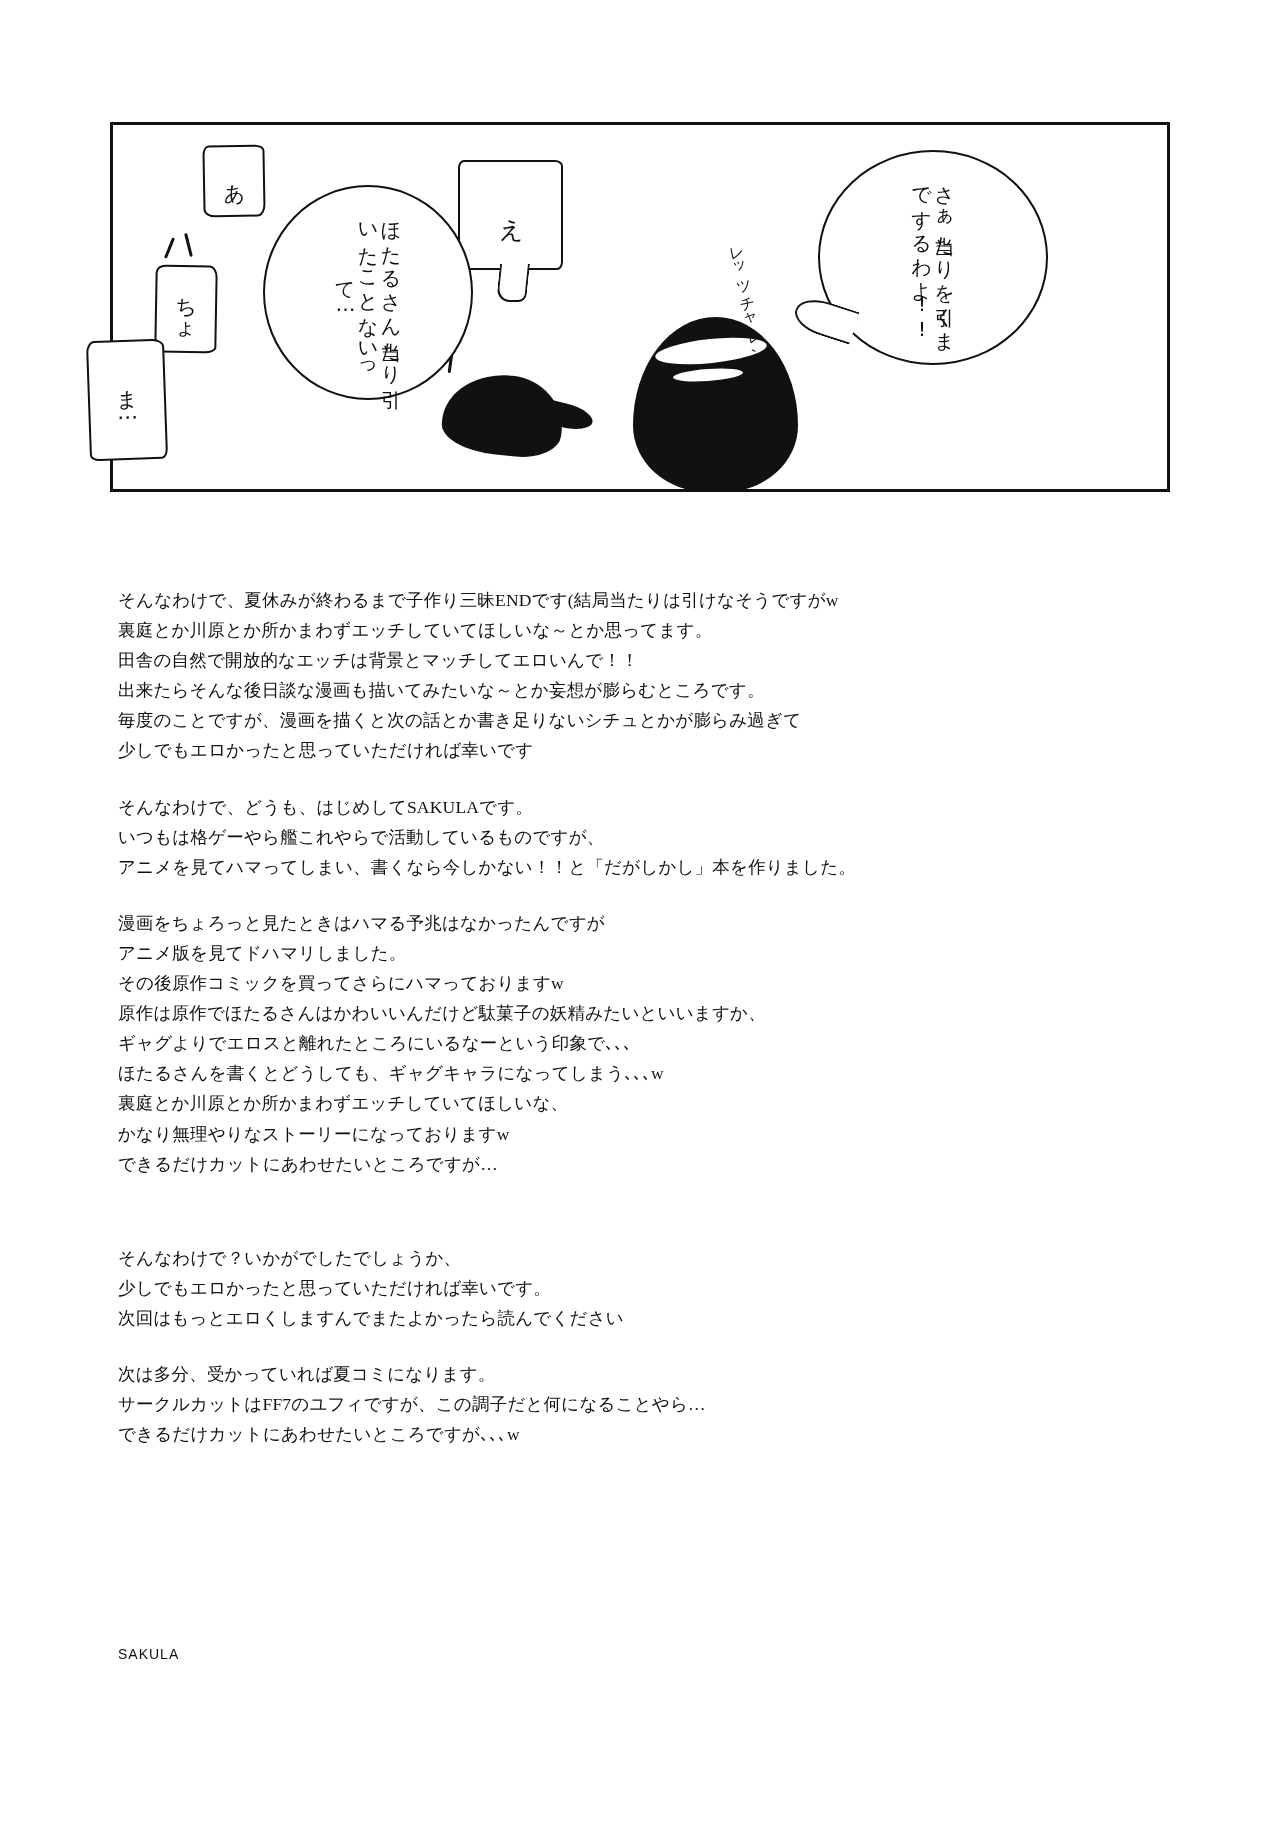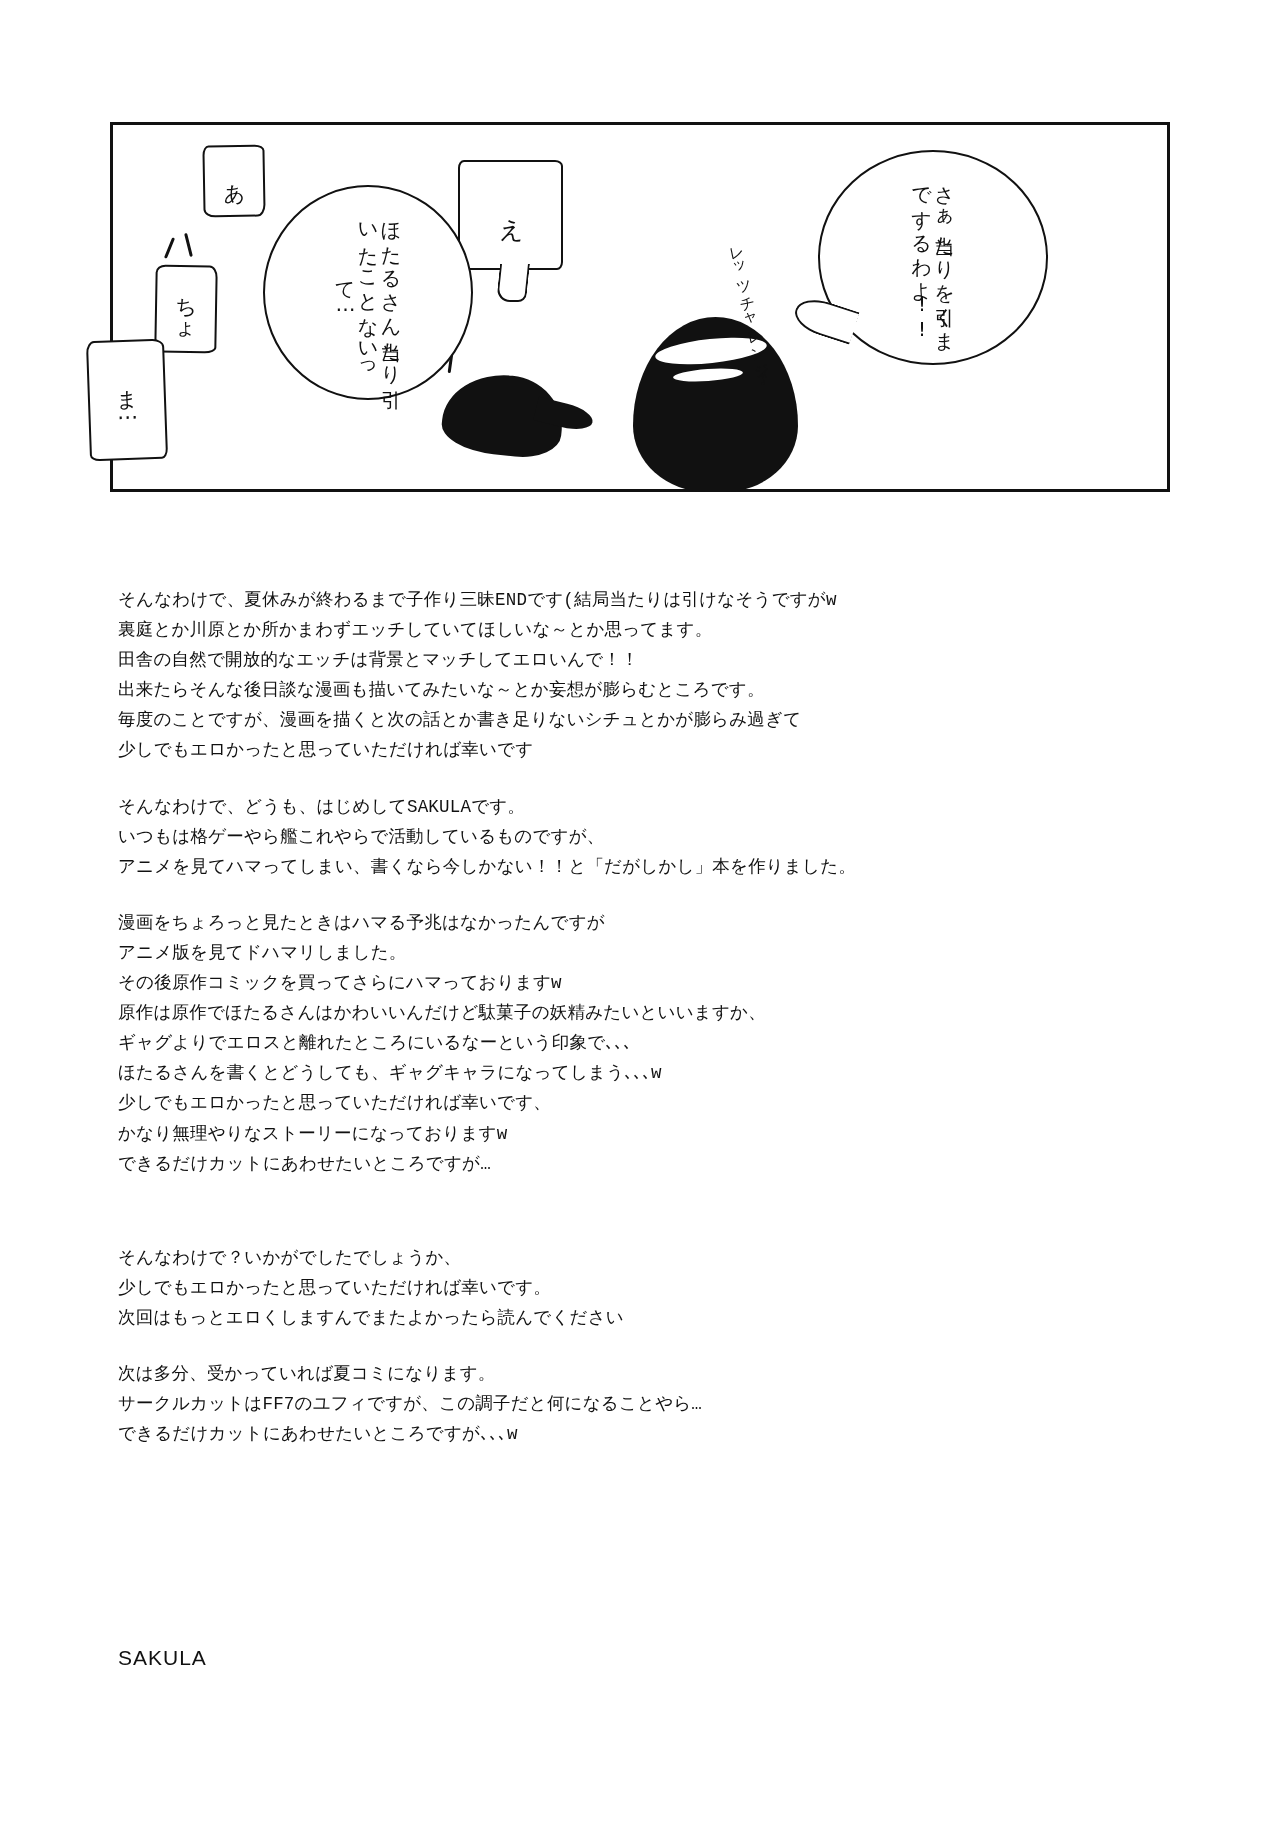--- a/index.html
+++ b/index.html
@@ -187,35 +187,35 @@
   .s3 { left: 300px; top: 216px; width: 3px; height: 26px; transform: rotate(30deg); }
   .s4 { left: 318px; top: 222px; width: 3px; height: 22px; transform: rotate(18deg); }
   .s5 { left: 336px; top: 228px; width: 3px; height: 20px; transform: rotate(8deg); }
 
   
   .afterword {
     position: absolute;
     left: 118px;
     top: 585px;
     width: 1060px;
-    font-family: Liberation Mono, monospace;
+    font-family: Liberation Serif, serif;
     font-size: 17.5px;
     line-height: 1.72;
     color: #111;
     letter-spacing: 0.2px;
   }
   .para { margin: 0 0 26px 0; }
   .para.gap-big { margin-bottom: 64px; }
   .para .line { display: block; white-space: pre; }
   .signature {
     position: absolute;
     left: 118px;
     top: 1646px;
     font-family: "Liberation Sans", sans-serif;
-    font-size: 21px;
+    font-size: 14px;
     letter-spacing: 1px;
     color: #111;
   }
 </style>
 </head>
 <body>
 
 <div class="panel">
   <div class="panel-inner">
 
@@ -276,21 +276,21 @@
     <span class="line">アニメを見てハマってしまい、書くなら今しかない！！と「だがしかし」本を作りました。</span>
   </div>
 
   <div class="para gap-big">
     <span class="line">漫画をちょろっと見たときはハマる予兆はなかったんですが</span>
     <span class="line">アニメ版を見てドハマリしました。</span>
     <span class="line">その後原作コミックを買ってさらにハマっておりますw</span>
     <span class="line">原作は原作でほたるさんはかわいいんだけど駄菓子の妖精みたいといいますか、</span>
     <span class="line">ギャグよりでエロスと離れたところにいるなーという印象で､､､</span>
     <span class="line">ほたるさんを書くとどうしても、ギャグキャラになってしまう､､､w</span>
-    <span class="line">少しでもエロかったと思っていただければ幸いです、</span>
+    <span class="line">裏庭とか川原とか所かまわずエッチしていてほしいな、</span>
     <span class="line">かなり無理やりなストーリーになっておりますw</span>
     <span class="line">できるだけカットにあわせたいところですが…</span>
   </div>
 
   <div class="para">
     <span class="line">そんなわけで？いかがでしたでしょうか、</span>
     <span class="line">少しでもエロかったと思っていただければ幸いです。</span>
     <span class="line">次回はもっとエロくしますんでまたよかったら読んでください</span>
   </div>
 

